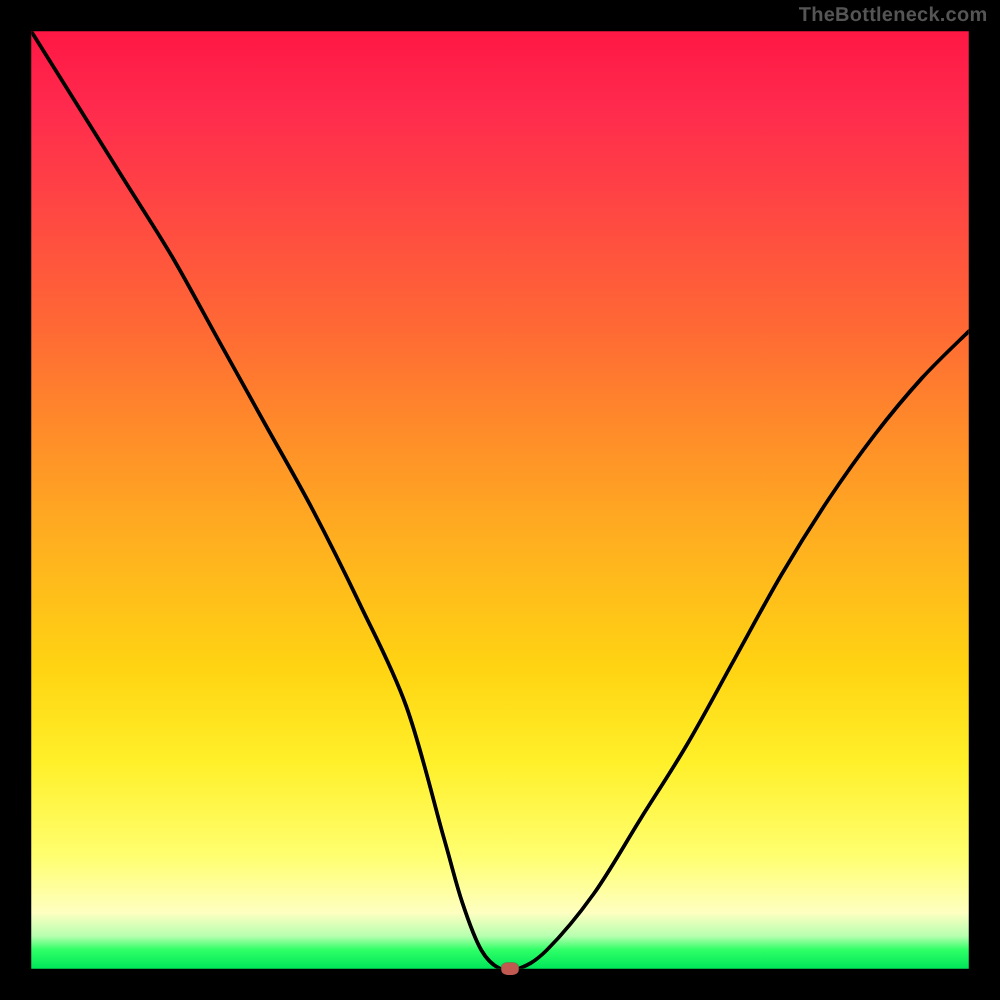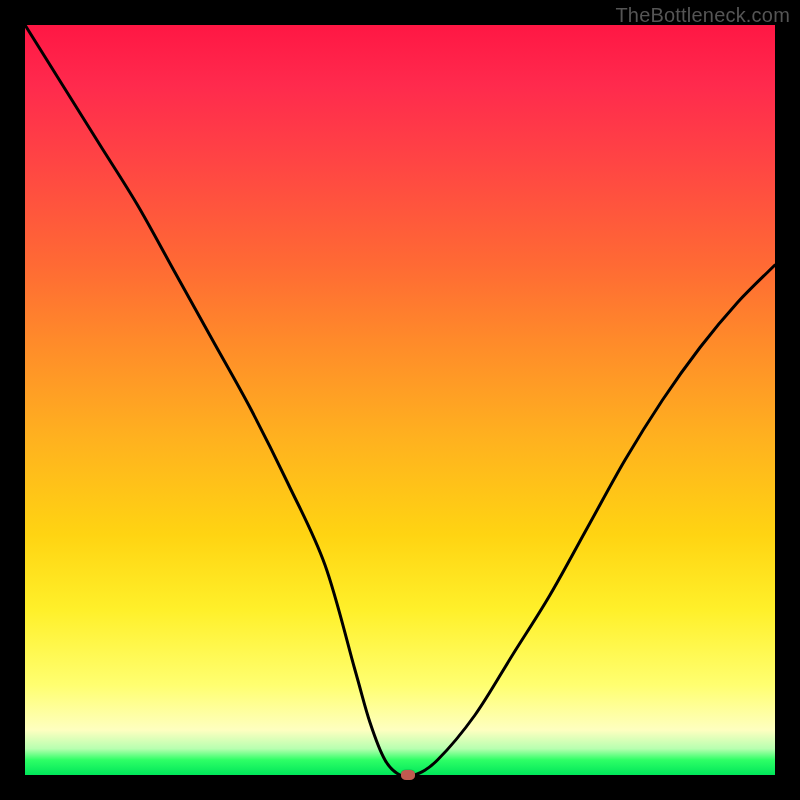--- a/index.html
+++ b/index.html
@@ -15,22 +15,22 @@
     position: relative;
     width: 800px;
     height: 800px;
     background: #000;
   }
   .watermark {
     position: absolute;
     top: 4px;
     right: 10px;
     color: #555;
-    font-size: 20px;
-    font-weight: 400;
+    font-size: 16px;
+    font-weight: 700;
     letter-spacing: 0.2px;
     user-select: none;
   }
   .plot {
     position: absolute;
     left: 25px;
     top: 25px;
     width: 750px;
     height: 750px;
     

